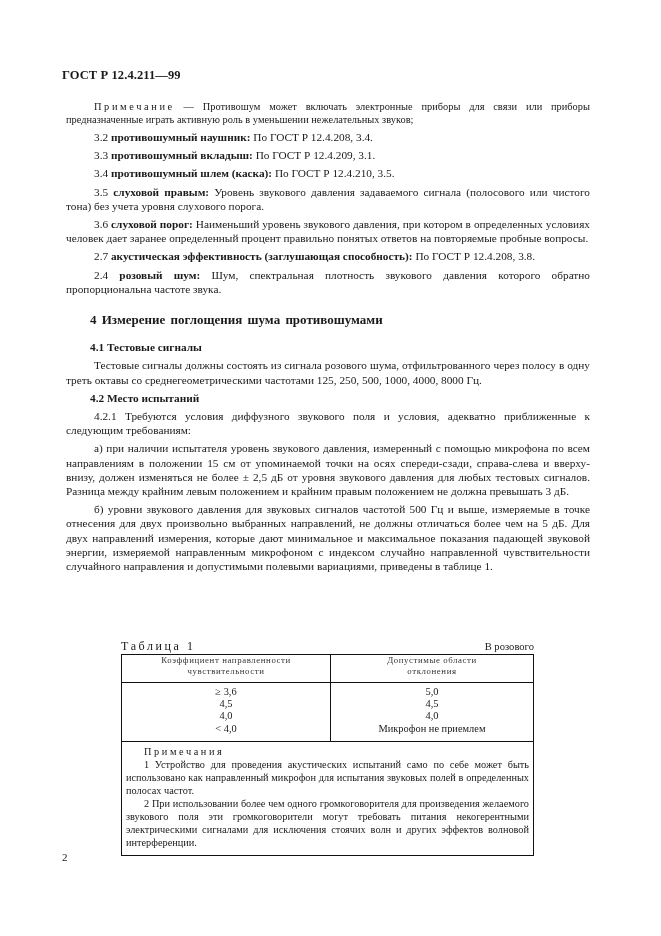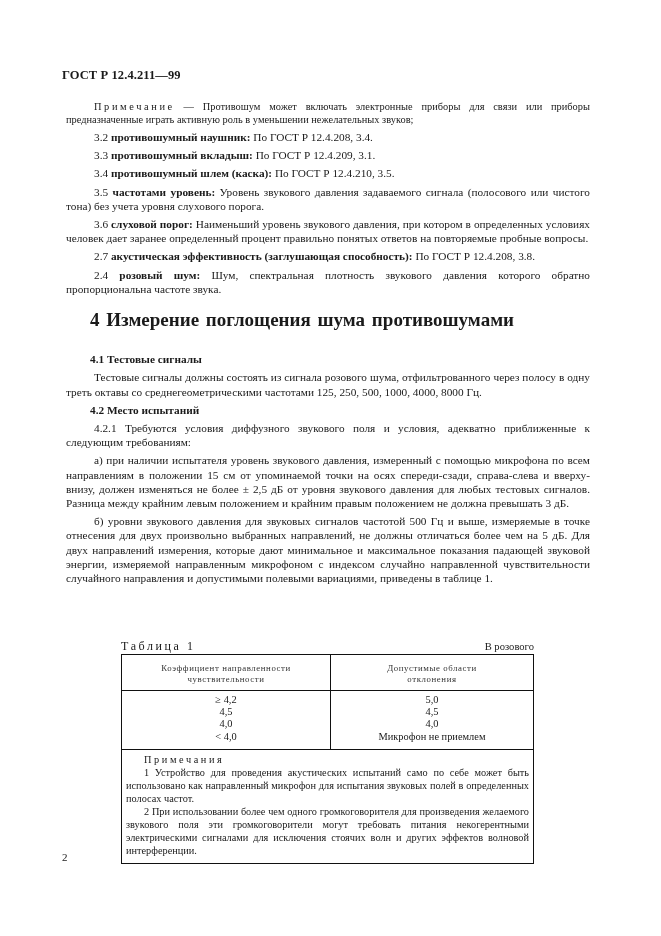--- a/index.html
+++ b/index.html
@@ -14,53 +14,53 @@
   }
   .body {
     position: absolute; left: 62px; top: 96px; width: 532px;
     font-size: 11.3px; line-height: 14.2px;
   }
   .p { margin: 4px; text-align: justify; text-indent: 28px; }
   .p.note { font-size: 10.4px; line-height: 13px; margin-bottom: 1px; }
   .spaced { letter-spacing: 2.6px; }
   .b { font-weight: bold; }
   .sec-title {
-    font-size: 19px; font-weight: bold; margin: 17px 0 25px 0; padding-left: 28px;
+    font-size: 13px; font-weight: bold; margin: 17px 0 13px 0; padding-left: 28px;
     word-spacing: 2px;
   }
   .sub-title { font-weight: bold; padding-left: 28px; margin: 0; }
 
   .table-wrap { position: absolute; left: 121px; top: 636px; width: 413px; }
   .table-caption { font-size: 12px; letter-spacing: 2.6px; }
   .table-unit { position: absolute; right: 0; top: 5px; font-size: 10.6px; }
   table.t1 {
     position: absolute; top: 18px; left: 0; width: 413px;
     border-collapse: collapse; font-size: 10.4px;
   }
   table.t1 td { border: 1.2px solid #111; vertical-align: top; }
-  table.t1 .hd td { height: 26px; text-align: center; font-size: 8.8px; line-height: 11px; letter-spacing: 0.6px; padding-top: 8px; color: #333; }
+  table.t1 .hd td { height: 26px; text-align: center; font-size: 8.8px; line-height: 11px; letter-spacing: 0.6px; padding-top: 0; color: #333; }
   table.t1 .bd td { height: 54px; text-align: center; line-height: 12.2px; padding-top: 3px; }
   .c1 { width: 206px; }
   .notes-cell { padding: 3px 4px 6px 4px; text-align: justify; font-size: 10.3px; line-height: 13px; }
   .notes-cell .nt { letter-spacing: 2.6px; padding-left: 18px; }
   .notes-cell .np { text-indent: 18px; margin: 0; }
   .page-num { position: absolute; left: 62px; top: 851px; font-size: 11px; }
 </style>
 </head>
 <body>
 
 <div class="header">ГОСТ Р 12.4.211—99</div>
 
 <div class="body">
   <p class="p note"><span class="spaced">Примечание</span><span> — Противошум может включать электронные приборы для связи или приборы предназначенные играть активную роль в уменьшении нежелательных звуков;</span></p>
 
   <p class="p"><span>3.2</span> <span class="b">противошумный наушник:</span><span> По ГОСТ Р 12.4.208, 3.4.</span></p>
   <p class="p"><span>3.3</span> <span class="b">противошумный вкладыш:</span><span> По ГОСТ Р 12.4.209, 3.1.</span></p>
   <p class="p"><span>3.4</span> <span class="b">противошумный шлем (каска):</span><span> По ГОСТ Р 12.4.210, 3.5.</span></p>
-  <p class="p"><span>3.5</span> <span class="b">частотами уровень:</span><span> Уровень звукового давления задаваемого сигнала (полосового или чистого тона) без учета уровня слухового порога.</span></p>
+  <p class="p"><span>3.5</span> <span class="b">слуховой правым:</span><span> Уровень звукового давления задаваемого сигнала (полосового или чистого тона) без учета уровня слухового порога.</span></p>
   <p class="p"><span>3.6</span> <span class="b">слуховой порог:</span><span> Наименьший уровень звукового давления, при котором в определенных условиях человек дает заранее определенный процент правильно понятых ответов на повторяемые пробные вопросы.</span></p>
   <p class="p"><span>2.7</span> <span class="b">акустическая эффективность (заглушающая способность):</span><span> По ГОСТ Р 12.4.208, 3.8.</span></p>
   <p class="p"><span>2.4</span> <span class="b">розовый шум:</span><span> Шум, спектральная плотность звукового давления которого обратно пропорциональна частоте звука.</span></p>
 
   <div class="sec-title">4 Измерение поглощения шума противошумами</div>
 
   <p class="sub-title">4.1 Тестовые сигналы</p>
   <p class="p">Тестовые сигналы должны состоять из сигнала розового шума, отфильтрованного через полосу в одну треть октавы со среднегеометрическими частотами 125, 250, 500, 1000, 4000, 8000 Гц.</p>
   <p class="sub-title">4.2 Место испытаний</p>
   <p class="p">4.2.1 Требуются условия диффузного звукового поля и условия, адекватно приближенные к следующим требованиям:</p>
@@ -78,21 +78,21 @@
         <div>Коэффициент направленности</div>
         <div>чувствительности</div>
       </td>
       <td>
         <div>Допустимые области</div>
         <div>отклонения</div>
       </td>
     </tr>
     <tr class="bd">
       <td class="c1">
-        <div>≥ 4,2</div>
+        <div>≥ 3,6</div>
         <div>4,5</div>
         <div>4,0</div>
         <div>&lt; 4,0</div>
       </td>
       <td>
         <div>5,0</div>
         <div>4,5</div>
         <div>4,0</div>
         <div>Микрофон не приемлем</div>
       </td>

